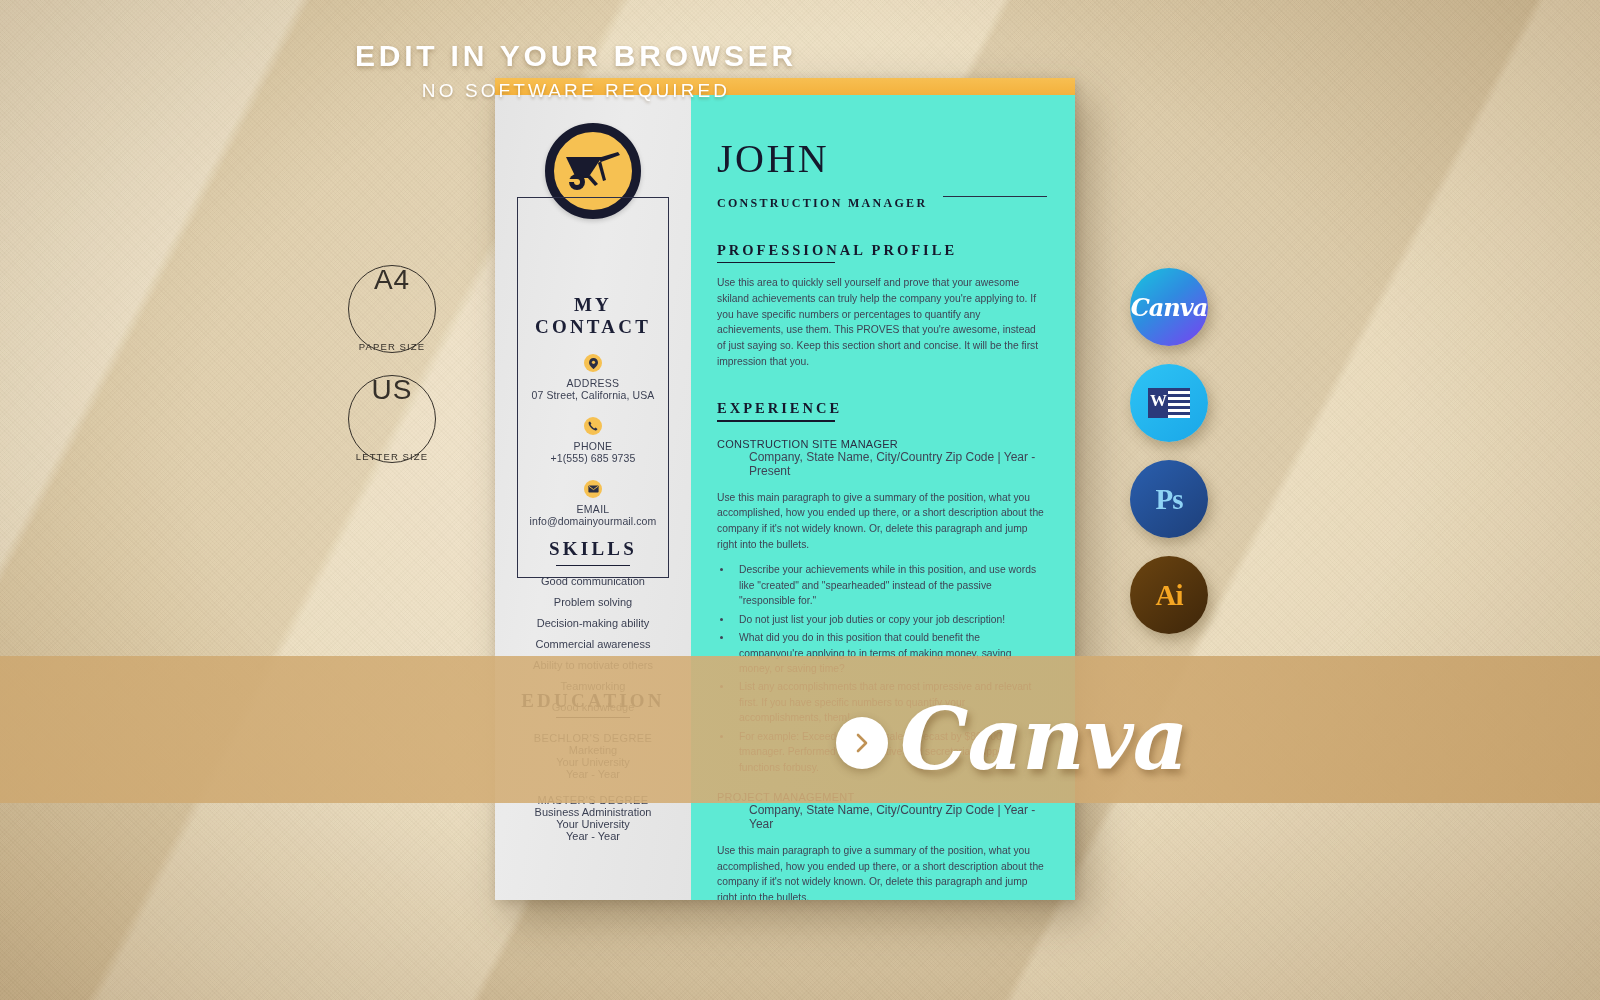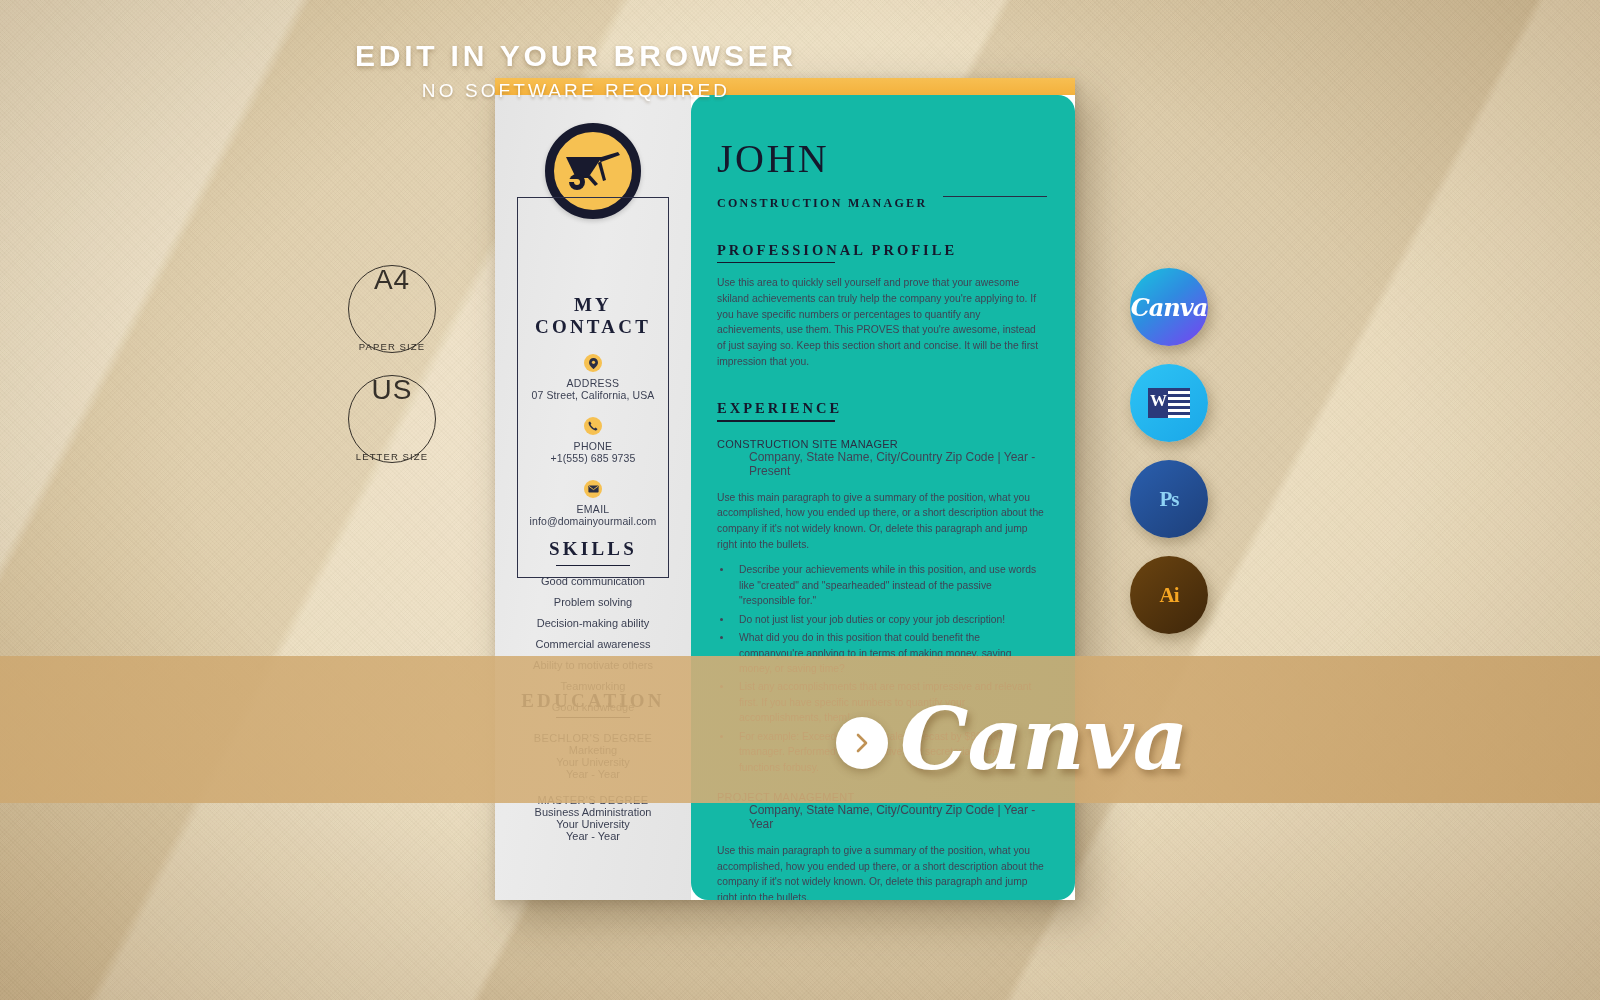--- a/index.html
+++ b/index.html
@@ -66,21 +66,21 @@
     height: 17px; width: 100%;
     background: linear-gradient(180deg,#f7bf52 0%, #f4b13c 100%);
   }
   #page-body { display: flex; height: 805px; }
 
   #sidebar {
     width: 196px; flex: 0 0 196px;
     background: linear-gradient(100deg,#e4e4e4 0%,#ebebeb 40%,#e3e3e3 100%);
     position: relative;
   }
-  #main { flex: 1; background:#14b8a6; padding: 42px 28px 15px 26px; position: relative; border-radius: 17px; }
+  #main { flex: 1; background:#5eead4; padding: 42px 28px 15px 26px; position: relative; }
 
   
   .logo-wrap { display:flex; justify-content:center; margin-top: 28px; }
   .logo {
     width: 96px; height: 96px; border-radius: 50%;
     background: #f6c152; border: 9px solid #181a2e;
     display:flex; align-items:center; justify-content:center;
     box-shadow: 0 2px 5px rgba(0,0,0,0.18);
   }
 
@@ -152,21 +152,21 @@
     margin-bottom: 18px; position: relative; overflow: hidden;
     box-shadow: 3px 6px 14px rgba(80,60,25,0.33);
     display:flex; align-items:center; justify-content:center;
   }
   .app-canva { background: linear-gradient(140deg,#18c6e0 0%, #2f8be0 45%, #7b3ff2 100%); }
   .app-word  { background: linear-gradient(140deg,#2ec4f5 0%, #1aa7e8 100%); }
   .app-ps    { background: linear-gradient(140deg,#2a5fae 0%, #1d3f7a 100%); }
   .app-ai    { background: linear-gradient(140deg,#6b4410 0%, #3e260a 100%); }
   .app-label {
     font-family:"Liberation Serif", serif; color:#fff;
-    font-weight: 700; font-size: 21px; letter-spacing:-1px;
+    font-weight: 700; font-size: 29px; letter-spacing:-1px;
   }
   .app-canva .app-label { font-size: 24px; font-style: italic; font-family:"DejaVu Serif", serif; }
   .app-ps .app-label { color:#8fd3f5; }
   .app-ai .app-label { color:#f5a623; }
   .word-doc { display:flex; }
   .word-fold { width:20px; height:30px; background:#2b3a7a; }
   .word-page { width:22px; height:30px; background:#fff;
     background-image: repeating-linear-gradient(180deg,#2b3a7a 0 3px, #fff 3px 6px); }
   .word-w { position:absolute; left:20px; top:27px; color:#fff; font-weight:700; font-size:17px;
     font-family:"Liberation Serif", serif; }

